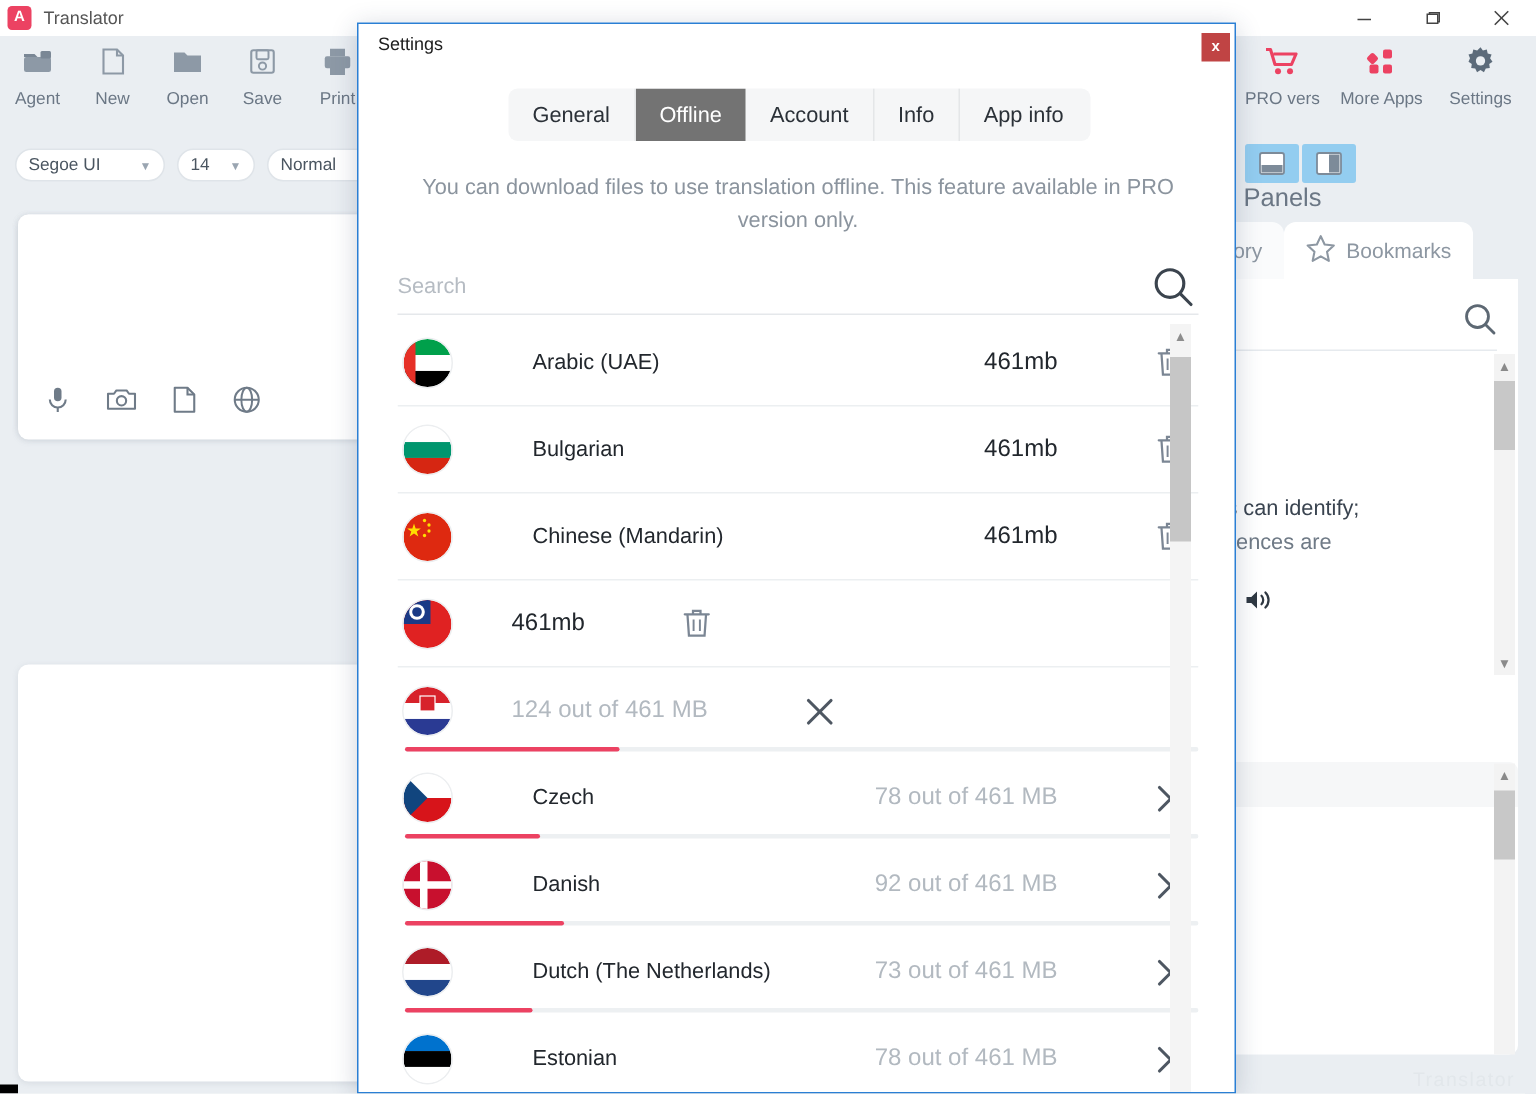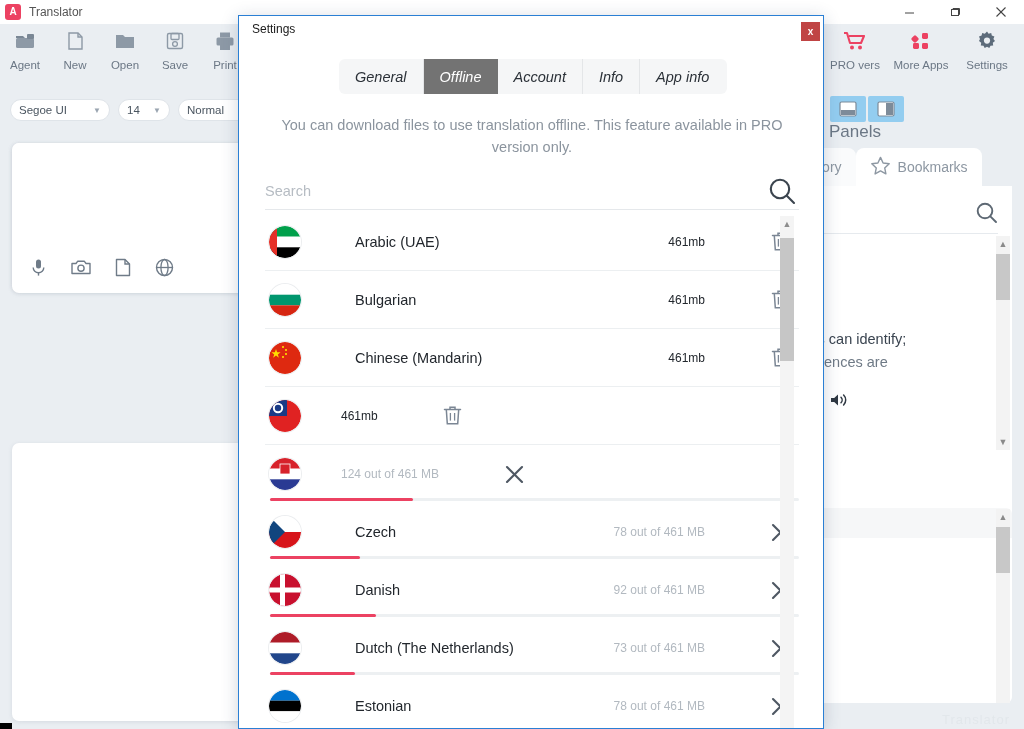--- a/index.html
+++ b/index.html
@@ -154,21 +154,20 @@
   }
   .tabgroup {
     position: absolute; left: 100px; top: 43px; width: 388px; height: 35px;
     background: #f5f6f7; border-radius: 6px;
     display: flex; align-items: stretch; overflow: hidden;
   }
   .tabgroup .tb {
     display: flex; align-items: center; justify-content: center;
     font-size: 14.5px; color: #2b3138; padding: 0 16px; white-space: nowrap;
     border-right: 1px solid #e4e6e8;
-    font-style: italic;
   }
   .tabgroup .tb:last-child { border-right: none; }
   .tabgroup .tb.active { background: #737373; color: #fff; border-right: none; }
 
   .dlg-desc {
     position: absolute; left: 40px; top: 98px; width: 506px;
     text-align: center; font-size: 14.5px; color: #8b949e; line-height: 22px;
   }
   .dlg-search {
     position: absolute; left: 26px; top: 156px; width: 534px; height: 38px;
@@ -190,21 +189,21 @@
   }
   .lang-row.dl { border-bottom: none; }
   .flag {
     width: 32px; height: 32px; border-radius: 50%; overflow: hidden;
     flex: 0 0 32px; margin-left: 4px; position: relative;
     background: #fff; box-shadow: 0 0 0 1px #eceef0;
   }
   .lang-name {
     margin-left: 14px; font-size: 14.5px; color: #22272d; flex: 1 1 auto;
   }
-  .lang-size { font-size: 12px; color: #22272d; margin-right: 18px; }
+  .lang-size { font-size: 16px; color: #22272d; margin-right: 18px; }
   .lang-size.muted { color: #b2b9c0; }
   .row-action {
     width: 34px; height: 34px; display: flex; align-items: center; justify-content: center;
     margin-right: 2px;
   }
   .progress {
     position: absolute; left: 5px; right: 0; bottom: 2px; height: 3px;
     background: #edf0f2; border-radius: 2px;
   }
   .progress > i {

